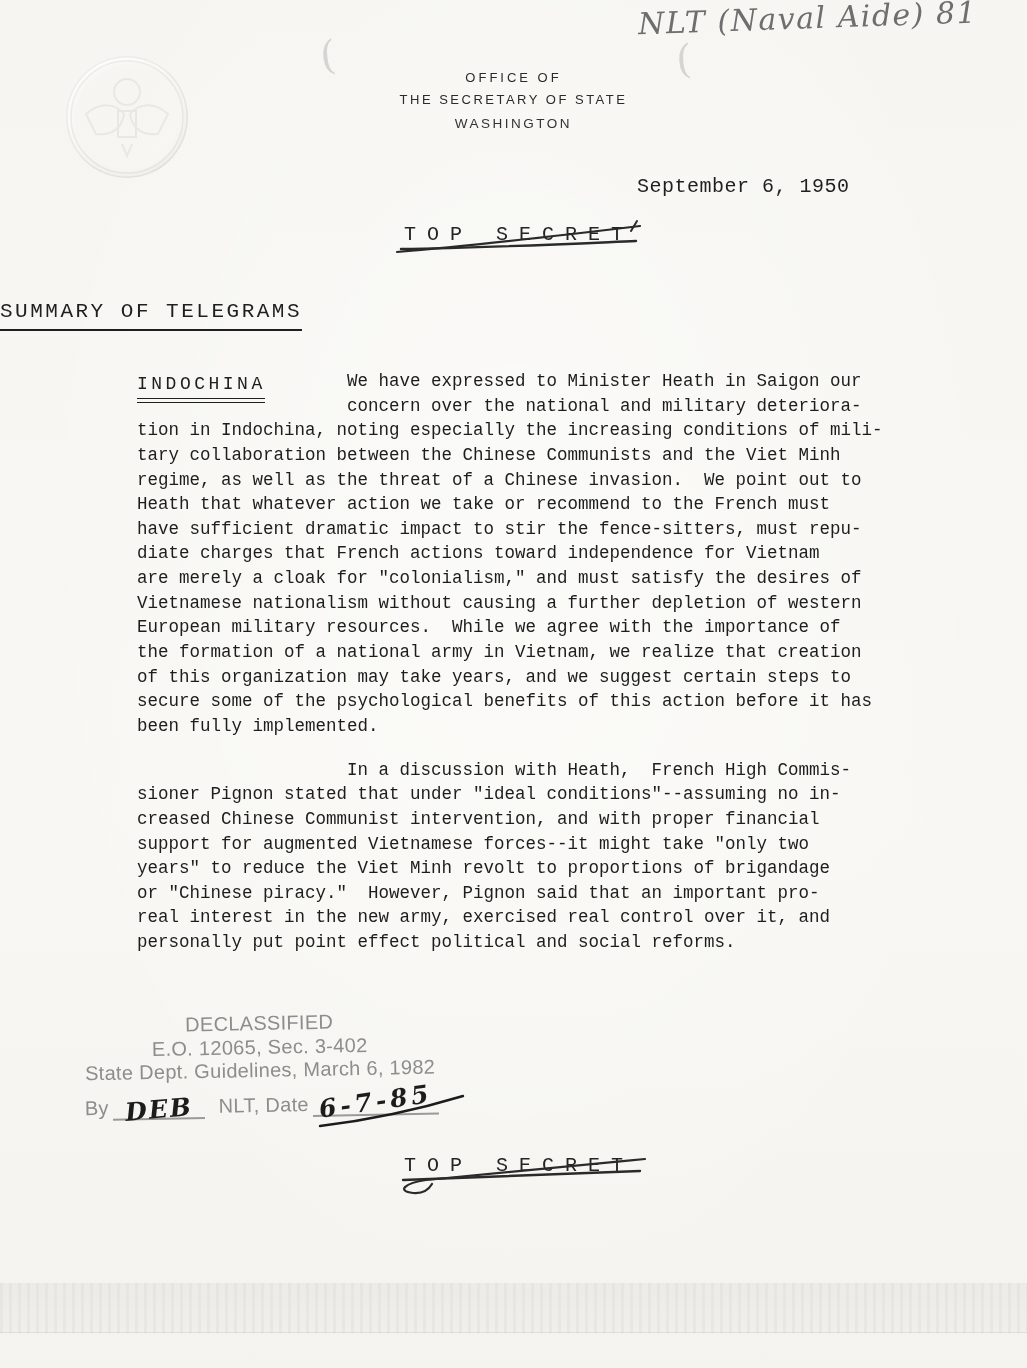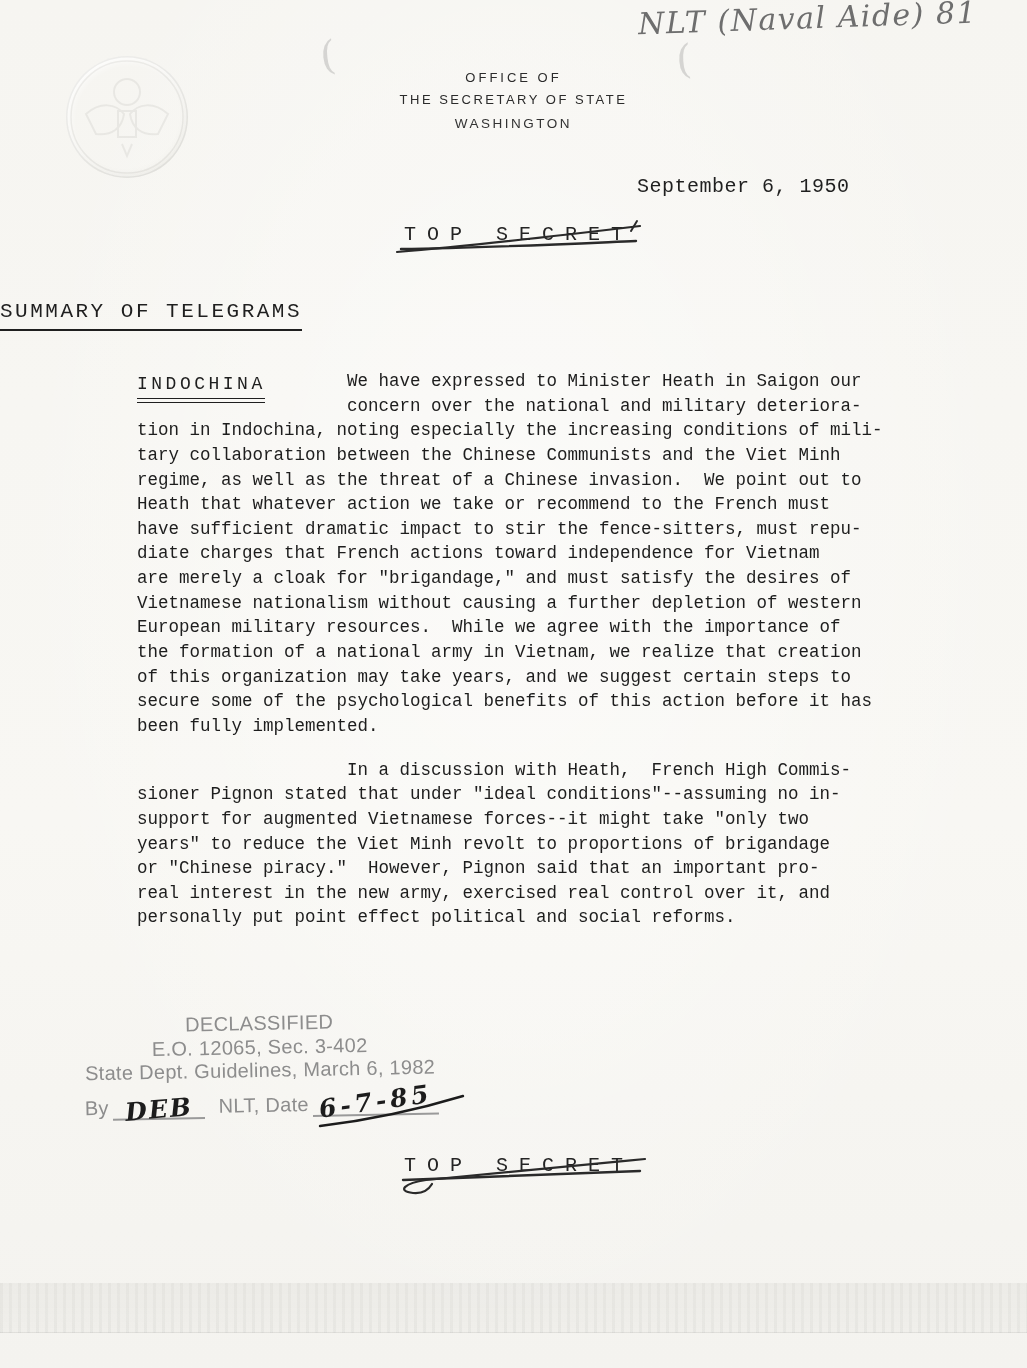--- a/index.html
+++ b/index.html
@@ -150,31 +150,32 @@
   <div class="body-text">
     <div>
       <div class="bline">                    We have expressed to Minister Heath in Saigon our</div>
       <div class="bline">                    concern over the national and military deteriora-</div>
       <div class="bline">tion in Indochina, noting especially the increasing conditions of mili-</div>
       <div class="bline">tary collaboration between the Chinese Communists and the Viet Minh</div>
       <div class="bline">regime, as well as the threat of a Chinese invasion.  We point out to</div>
       <div class="bline">Heath that whatever action we take or recommend to the French must</div>
       <div class="bline">have sufficient dramatic impact to stir the fence-sitters, must repu-</div>
       <div class="bline">diate charges that French actions toward independence for Vietnam</div>
-      <div class="bline">are merely a cloak for "brigandage," and must satisfy the desires of</div>
+      <div class="bline">are merely a cloak for "colonialism," and must satisfy the desires of</div>
       <div class="bline">Vietnamese nationalism without causing a further depletion of western</div>
       <div class="bline">European military resources.  While we agree with the importance of</div>
       <div class="bline">the formation of a national army in Vietnam, we realize that creation</div>
       <div class="bline">of this organization may take years, and we suggest certain steps to</div>
       <div class="bline">secure some of the psychological benefits of this action before it has</div>
       <div class="bline">been fully implemented.</div>
     </div>
     <div class="para2">
       <div class="bline">                    In a discussion with Heath,  French High Commis-</div>
       <div class="bline">sioner Pignon stated that under "ideal conditions"--assuming no in-</div>
+      <div class="bline">creased Chinese Communist intervention, and with proper financial</div>
       <div class="bline">support for augmented Vietnamese forces--it might take "only two</div>
       <div class="bline">years" to reduce the Viet Minh revolt to proportions of brigandage</div>
       <div class="bline">or "Chinese piracy."  However, Pignon said that an important pro-</div>
       <div class="bline">real interest in the new army, exercised real control over it, and</div>
       <div class="bline">personally put point effect political and social reforms.</div>
     </div>
   </div>
 
   <div class="stamp">
     <div>DECLASSIFIED</div>

